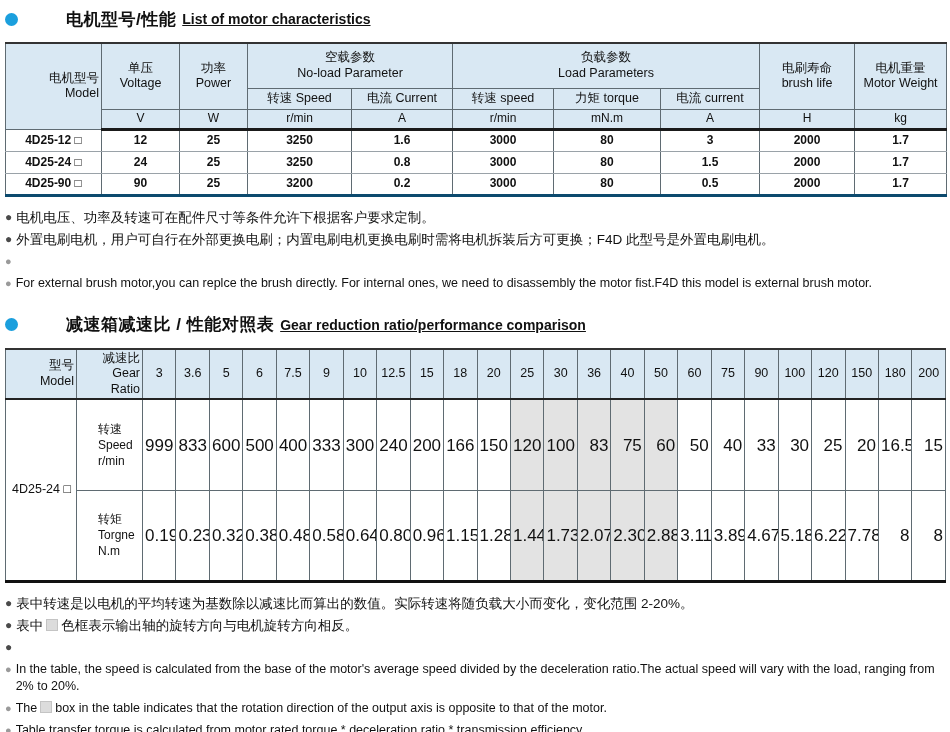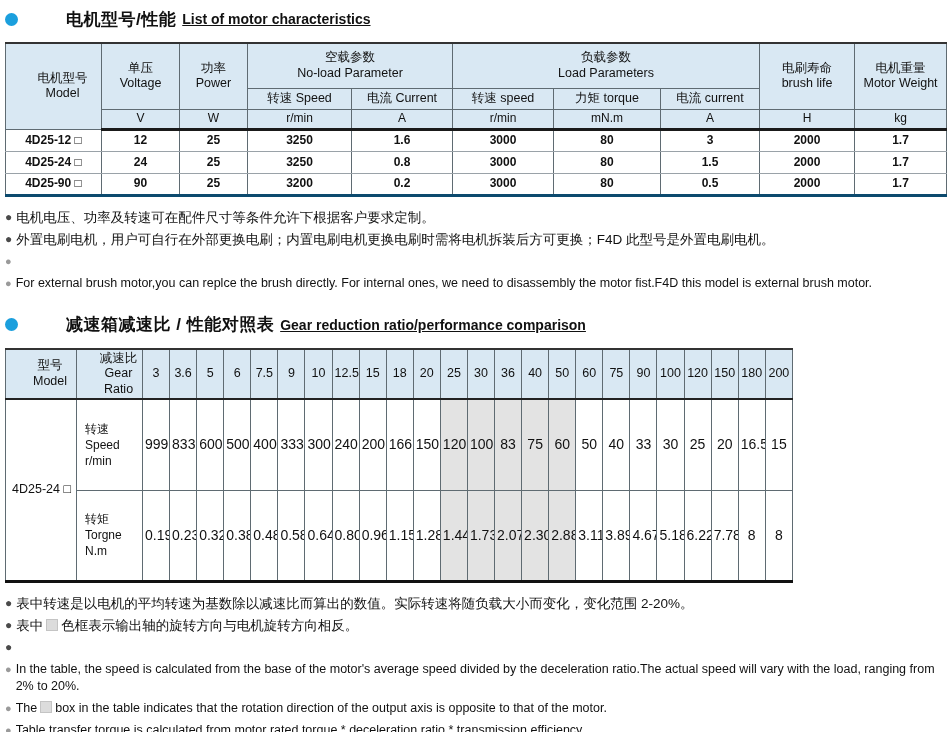--- a/index.html
+++ b/index.html
@@ -12,34 +12,34 @@
   
   .sec-title { display: flex; align-items: center; height: 22px; }
   .dot {
     width: 13px; height: 13px; border-radius: 50%;
     background: #1b9fdd; margin-right: 4px; flex: 0 0 auto;
   }
   .sec-title .zh { font-size: 17px; font-weight: bold; letter-spacing: 0.5px; margin-left: 44px; }
   .sec-title .en { font-size: 14px; font-weight: bold; margin-left: 6px; text-decoration: underline; }
 
   
-  table { border-collapse: collapse; table-layout: fixed; width: 788px; }
+  table { border-collapse: collapse; table-layout: fixed; width: 941px; }
   th, td {
     border: 1px solid #5f6b72;
     font-weight: normal;
     text-align: center;
     vertical-align: middle;
     font-size: 12.5px;
     line-height: 1.25;
     padding: 1px 2px;
     overflow: hidden;
   }
   .ml { white-space: pre-line; }
   thead th { background: #d9e8f3; }
-  .left { text-align: center; padding-left: 20px; }
+  .left { text-align: right; padding-left: 20px; }
 
   
   #table1 { margin-top: 12px; border-top: 2px solid #333; border-bottom: 3px solid #111; }
   #table1 thead tr.unit-row th { border-bottom: 3px solid #1a1a1a; height: 20px; font-size: 12px; }
   #table1 thead tr.group-row th { height: 45px; }
   #table1 thead tr.sub-row th { height: 21px; }
   #table1 tbody tr { height: 22px; }
   #table1 tbody td { border-color: #5f6b72; border-top-color: #9aa2a8; border-bottom-color: #9aa2a8; font-size: 12px; font-weight: bold; }
   #table1 tbody tr:last-child td { border-bottom: 3px solid #0c4a6e; }
 
@@ -56,22 +56,22 @@
     background: #dcdcdc; border: 1px solid #c4c4c4;
     margin: 0 3px; vertical-align: -1px;
   }
 
   #sec2-title { margin-top: 22px; }
 
   
   #table2 { margin-top: 12px; border-top: 2px solid #333; border-bottom: 3px solid #111; }
   #table2 thead th { height: 45px; border-bottom: 2px solid #222; }
   #table2 tbody tr { height: 91px; }
-  #table2 tbody td { font-size: 14px; }
-  #table2 .row-label { text-align: left; padding-left: 8px; font-size: 12px; line-height: 1.35; }
+  #table2 tbody td { font-size: 17px; text-align: right; }
+  #table2 .row-label { text-align: left; padding-left: 21px; font-size: 12px; line-height: 1.35; }
   #table2 td.hl { background: #e3e3e3; }
   #table2 .model-cell { font-size: 12.5px; text-align: left; padding-left: 6px; }
 </style>
 </head>
 <body>
 
 <div class="sec-title">
   <span class="dot"></span>
   <span class="zh">电机型号/性能</span>
   <span class="en">List of motor characteristics</span>

